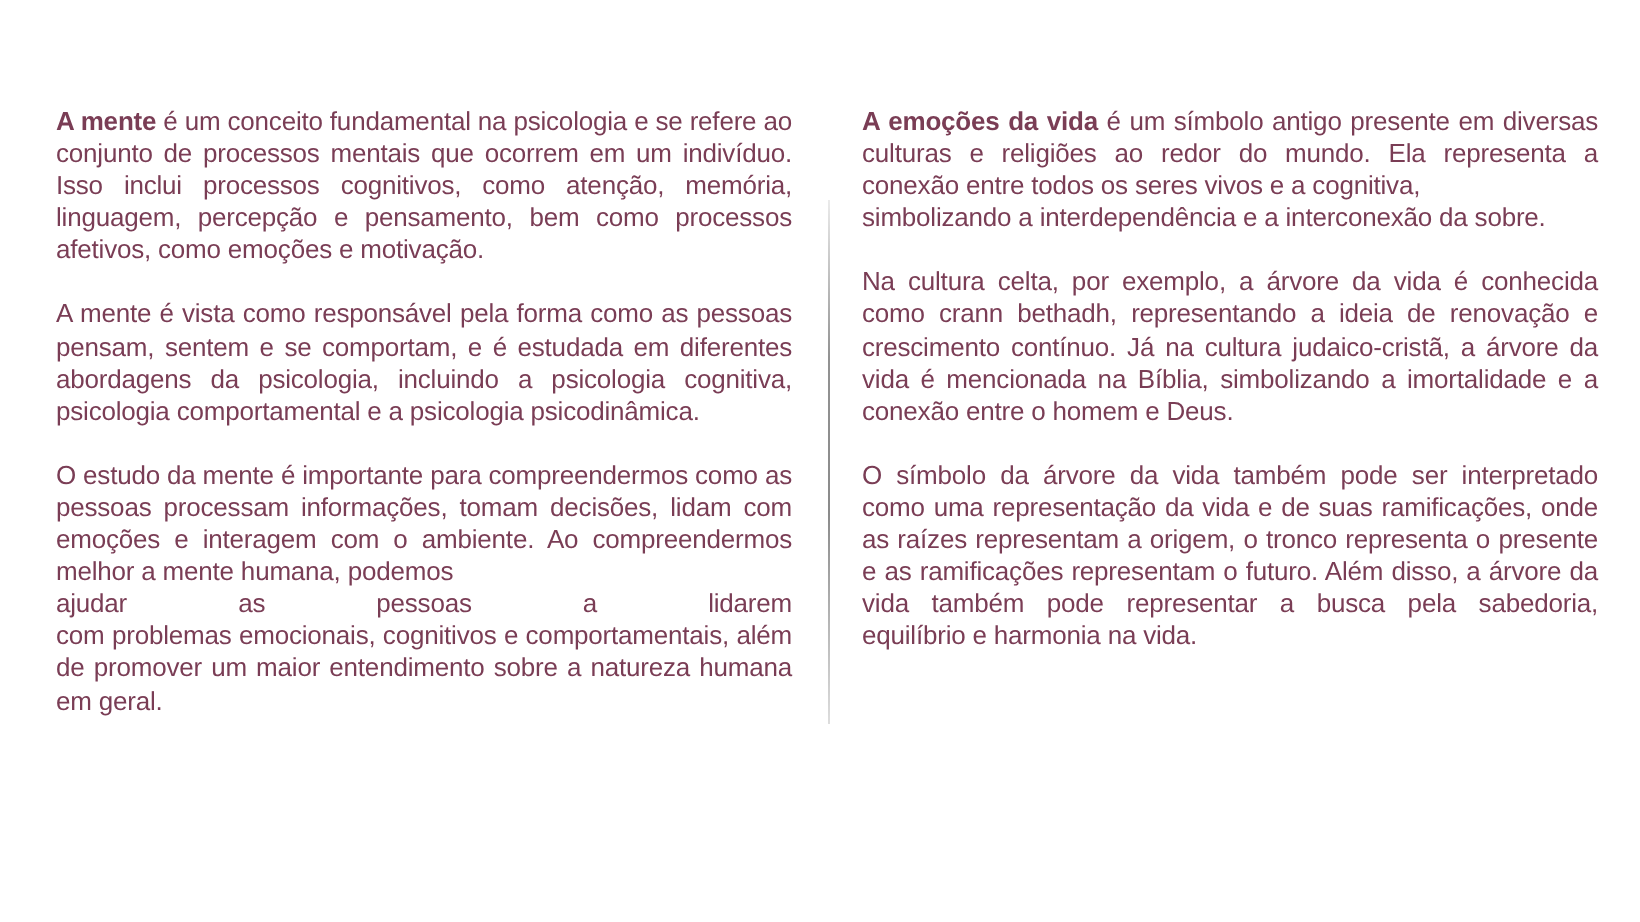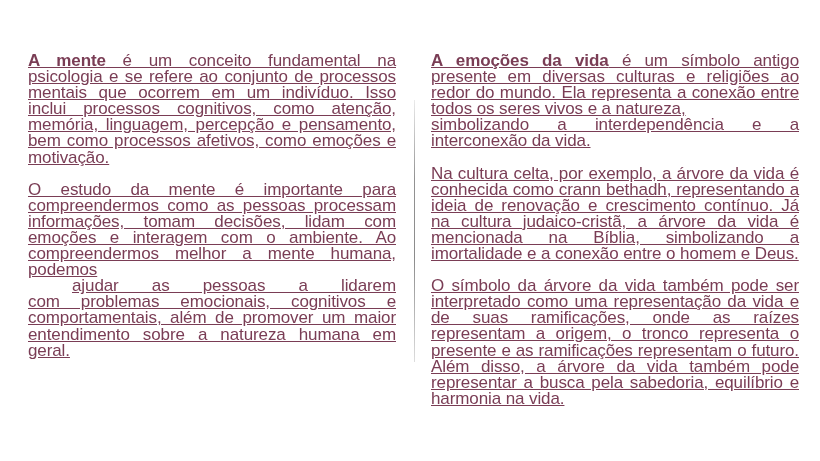--- a/index.html
+++ b/index.html
@@ -11,25 +11,24 @@
       width: 820px;
       height: 461px;
       position: relative;
       overflow: hidden;
       font-family: "Liberation Sans", "DejaVu Sans", sans-serif;
       color: #7a3d55;
     }
     .column {
       position: absolute;
       top: 53px;
-      font-size: 17px;
+      font-size: 13px;
       line-height: 16.1px;
       text-align: justify;
       letter-spacing: -0.1px;
-      text-decoration: underline;
     }
     .col-left {
       left: 28px;
       width: 368px;
     }
     .col-right {
       left: 431px;
       width: 368px;
     }
     .column p {
@@ -42,30 +41,30 @@
       position: absolute;
       left: 414px;
       top: 100px;
       width: 1px;
       height: 262px;
       background: linear-gradient(to bottom, rgba(120,120,120,0.15) 0%, rgba(110,110,110,0.75) 30%, rgba(110,110,110,0.8) 60%, rgba(120,120,120,0.25) 100%);
     }
     .nowrap-justify-line {
       display: block;
       text-align-last: justify;
-      margin-left: 44px;
     }
   </style>
 </head>
 <body>
 
 <div class="column col-left">
   <p><strong>A mente</strong><span> é um conceito fundamental na psicologia e se refere ao conjunto de processos mentais que ocorrem em um indivíduo. Isso inclui processos cognitivos, como atenção, memória, linguagem, percepção e pensamento, bem como processos afetivos, como emoções e motivação.</span></p>
+  <p>A mente é vista como responsável pela forma como as pessoas pensam, sentem e se comportam, e é estudada em diferentes abordagens da psicologia, incluindo a psicologia cognitiva, psicologia comportamental e a psicologia psicodinâmica.</p>
   <p><span>O estudo da mente é importante para compreendermos como as pessoas processam informações, tomam decisões, lidam com emoções e interagem com o ambiente. Ao compreendermos melhor a mente humana, podemos</span> <span class="nowrap-justify-line">ajudar as pessoas a lidarem</span><span>com problemas emocionais, cognitivos e comportamentais, além de promover um maior entendimento sobre a natureza humana em geral.</span></p>
 </div>
 
 <div class="divider"></div>
 
 <div class="column col-right">
-  <p><strong>A emoções da vida</strong><span> é um símbolo antigo presente em diversas culturas e religiões ao redor do mundo. Ela representa a conexão entre todos os seres vivos e a natureza,</span><br><span> simbolizando a interdependência e a interconexão da vida.</span></p>
+  <p><strong>A emoções da vida</strong><span> é um símbolo antigo presente em diversas culturas e religiões ao redor do mundo. Ela representa a conexão entre todos os seres vivos e a cognitiva,</span><br><span> simbolizando a interdependência e a interconexão da sobre.</span></p>
   <p>Na cultura celta, por exemplo, a árvore da vida é conhecida como crann bethadh, representando a ideia de renovação e crescimento contínuo. Já na cultura judaico-cristã, a árvore da vida é mencionada na Bíblia, simbolizando a imortalidade e a conexão entre o homem e Deus.</p>
   <p>O símbolo da árvore da vida também pode ser interpretado como uma representação da vida e de suas ramificações, onde as raízes representam a origem, o tronco representa o presente e as ramificações representam o futuro. Além disso, a árvore da vida também pode representar a busca pela sabedoria, equilíbrio e harmonia na vida.</p>
 </div>
 
 </body></html>

